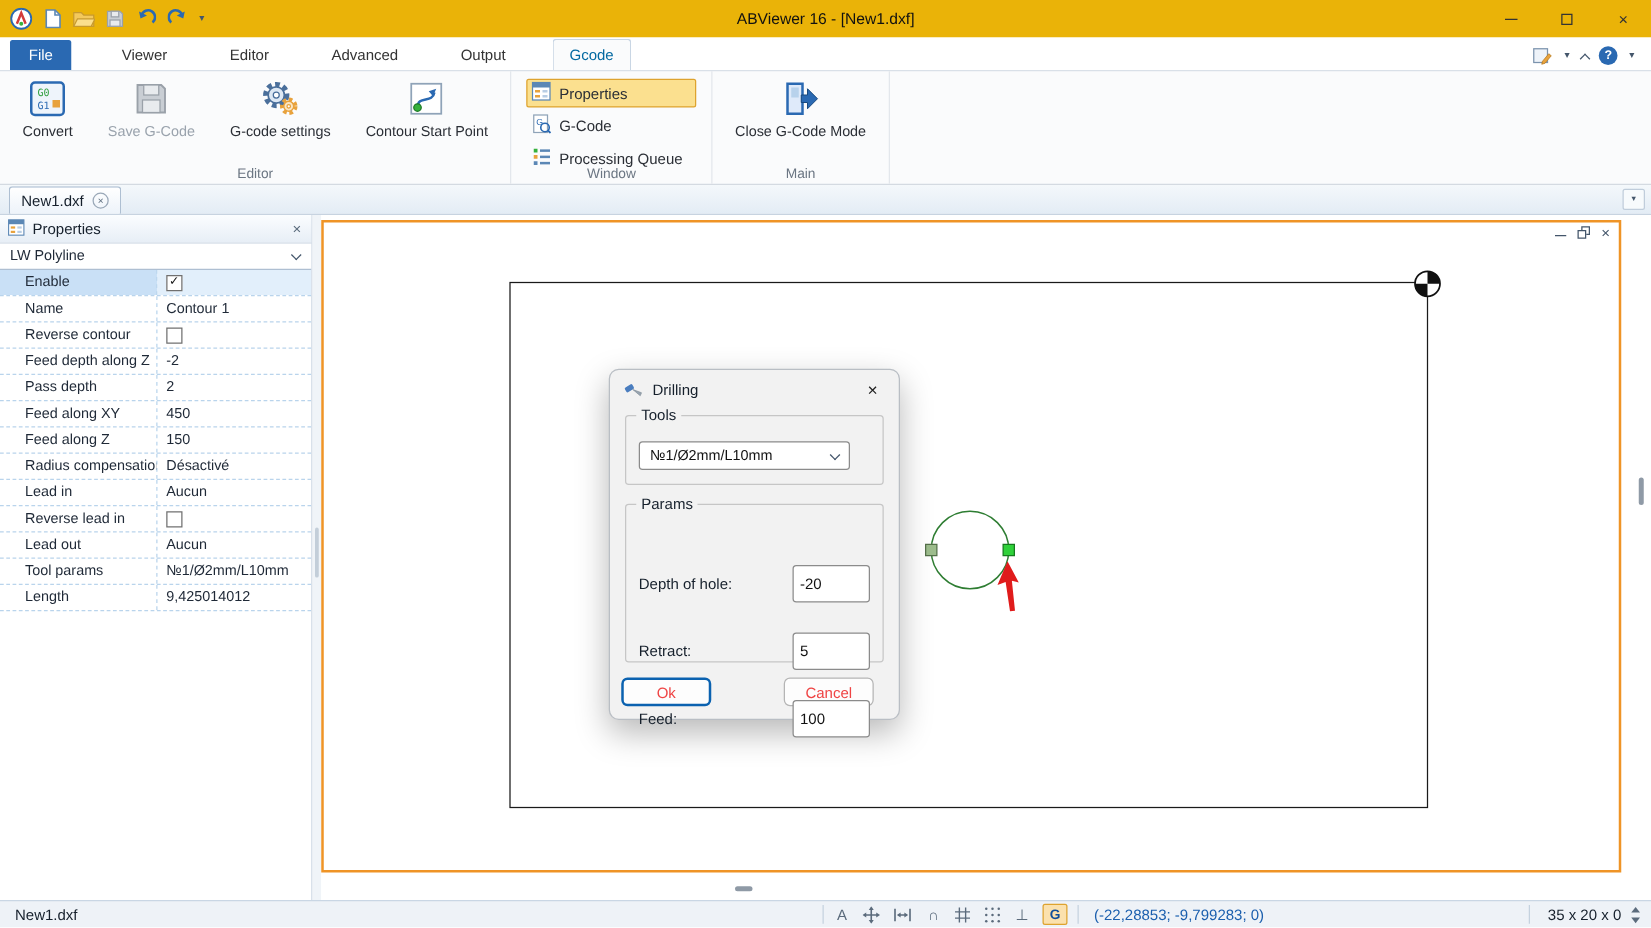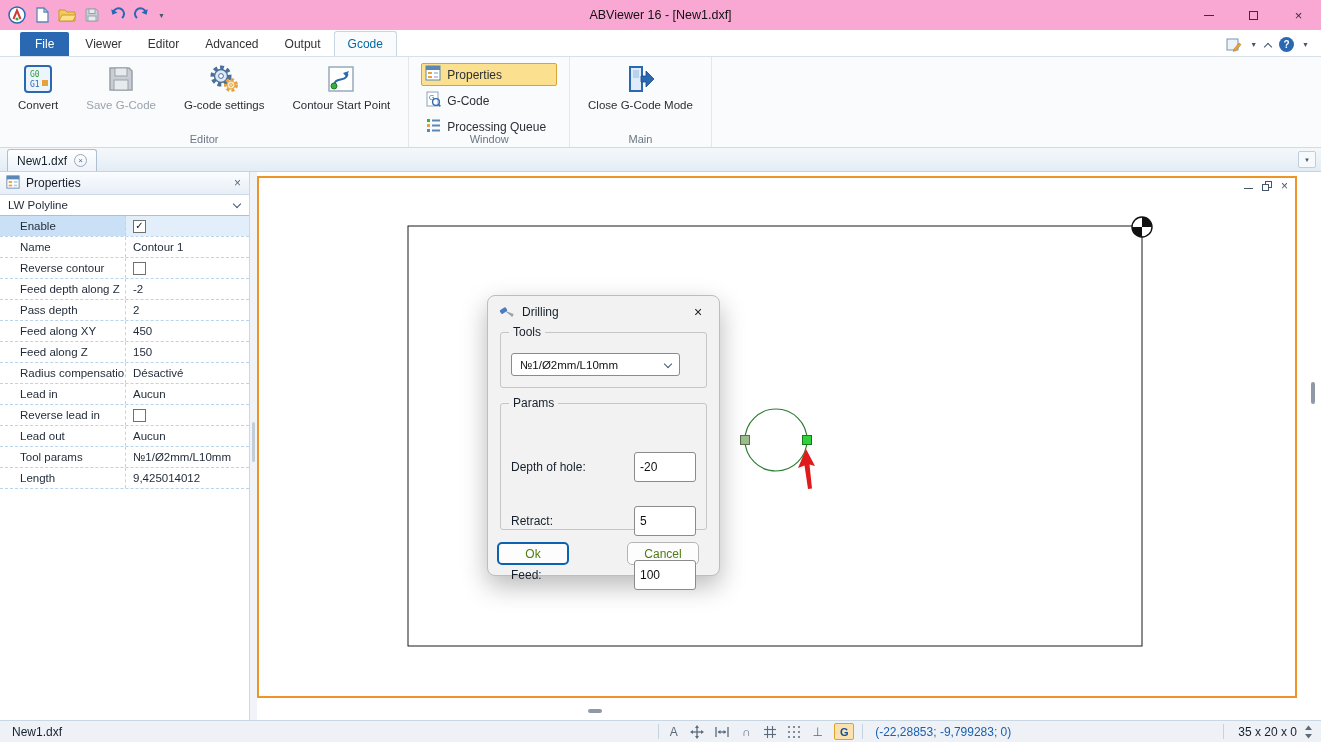--- a/index.html
+++ b/index.html
@@ -1,31 +1,31 @@
 <!DOCTYPE html>
 <html><head>
 <meta charset="utf-8">
 <style>
   *{margin:0;padding:0;box-sizing:border-box;}
   html,body{width:1321px;height:742px;overflow:hidden;}
   body{font-family:"Liberation Sans",sans-serif;font-size:12px;color:#1f2937;background:#fff;position:relative;}
 
   
-  .titlebar{height:30px;display:flex;align-items:center;background:#f9a8d4;position:relative;}
+  .titlebar{height:30px;display:flex;align-items:center;background:#eab308;position:relative;}
   .qat{display:flex;align-items:center;gap:7px;padding-left:8px;z-index:2;}
   .qicon{display:inline-flex;align-items:center;justify-content:center;width:18px;height:18px;}
   .qchev{font-size:7px;color:#44566b;}
   .title-text{position:absolute;left:0;right:0;text-align:center;font-size:12.5px;color:#111;}
   .win-controls{margin-left:auto;display:flex;z-index:2;height:30px;}
   .win-btn{width:45px;height:30px;display:flex;align-items:center;justify-content:center;color:#333;font-size:13px;}
   .minbar{width:10px;height:1px;background:#333;display:block;}
   .maxbox{width:9px;height:9px;border:1px solid #333;display:block;}
 
   
-  .tabrow{height:26px;display:flex;align-items:flex-end;background:#fff;padding-left:20px;position:relative;}
+  .tabrow{height:26px;display:flex;align-items:flex-end;background:#fff;padding-left:8px;position:relative;gap:24px;}
   .rtab{padding:5px 13px 5px;font-size:12px;color:#333;}
   .rtab.file{background:#2a69b2;color:#fff;border-radius:2px 2px 0 0;margin-right:3px;padding:5px 15px;}
   .rtab.active{background:#fafbfc;border:1px solid #c9d6e4;border-bottom:1px solid #fafbfc;border-radius:3px 3px 0 0;margin-bottom:-1px;color:#0369a1;}
   .tabrow-right{margin-left:auto;display:flex;align-items:center;gap:8px;padding-right:12px;padding-bottom:4px;}
   .help-circle{width:15px;height:15px;border-radius:50%;background:#2a69b2;color:#fff;font-size:10px;display:inline-flex;align-items:center;justify-content:center;font-weight:bold;}
   .chev-up{width:6px;height:6px;border-left:1.6px solid #44566b;border-top:1.6px solid #44566b;transform:rotate(45deg);display:inline-block;margin-top:4px;}
 
   
   .ribbon{height:92px;background:#fafbfc;border-top:1px solid #d9e0e8;border-bottom:1px solid #d4dae1;display:flex;position:relative;z-index:1;}
   .rgroup{position:relative;padding:2px 4px 16px;border-right:1px solid #e3e7ec;display:flex;}
@@ -88,21 +88,21 @@
   .gbox{position:relative;border:1px solid #c6c6c6;border-radius:3px;margin:4px 12px 0;}
   .gbox-label{position:absolute;top:-8px;left:8px;background:#f2f2f2;padding:0 4px;font-size:12px;color:#16202c;}
   .gbox.tools{height:56px;padding:20px 10px 0;}
   .dd{width:169px;height:23px;background:#fff;border:1px solid #8b8b8b;border-radius:3px;display:flex;align-items:center;padding:0 8px;}
   .dd .lbl{flex:1;font-size:11.5px;color:#111;}
   .gbox.params{margin-top:15px;height:127px;padding:24px 10px 0;}
   .fldrow{display:flex;align-items:center;margin-bottom:12px;margin-top:24px;}
   .fldrow label{flex:1;font-size:12px;color:#16202c;}
   .fld{width:62px;height:22px;border:1px solid #8b8b8b;border-radius:3px;background:#fff;font-family:"Liberation Sans",sans-serif;font-size:12px;padding:14px 5px;color:#111;}
   .dlg-btns{display:flex;justify-content:space-between;padding:12px 20px 0 9px;}
-  .btn{width:72px;height:23px;display:flex;align-items:center;justify-content:center;background:#fdfdfd;border:1px solid #b5b5b5;border-radius:5px;font-size:12px;color:#4d7c0f;}
+  .btn{width:72px;height:23px;display:flex;align-items:center;justify-content:center;background:#fdfdfd;border:1px solid #b5b5b5;border-radius:5px;font-size:12px;color:#ef4444;}
   .btn.primary{border:2px solid #0b62b0;}
 
   
   .statusbar{position:absolute;left:0;bottom:0;width:1321px;height:22px;background:#eef2f7;border-top:1px solid #c9d6e4;display:flex;align-items:center;font-size:12px;color:#16202c;}
   .sb-file{padding:0 12px;}
   .sb-flex{flex:1;}
   .sb-icons{display:flex;align-items:center;gap:10px;}
   .sb-ico{display:inline-flex;align-items:center;justify-content:center;color:#5b6b7c;min-width:13px;font-size:12px;}
   .sb-gico{width:20px;height:17px;background:#fbe1ad;border:1px solid #dea32e;border-radius:2px;display:inline-flex;align-items:center;justify-content:center;color:#0f4f9b;font-size:11px;font-weight:bold;}
   .sb-sep{width:1px;height:15px;background:#c5d2df;margin:0 8px;}

